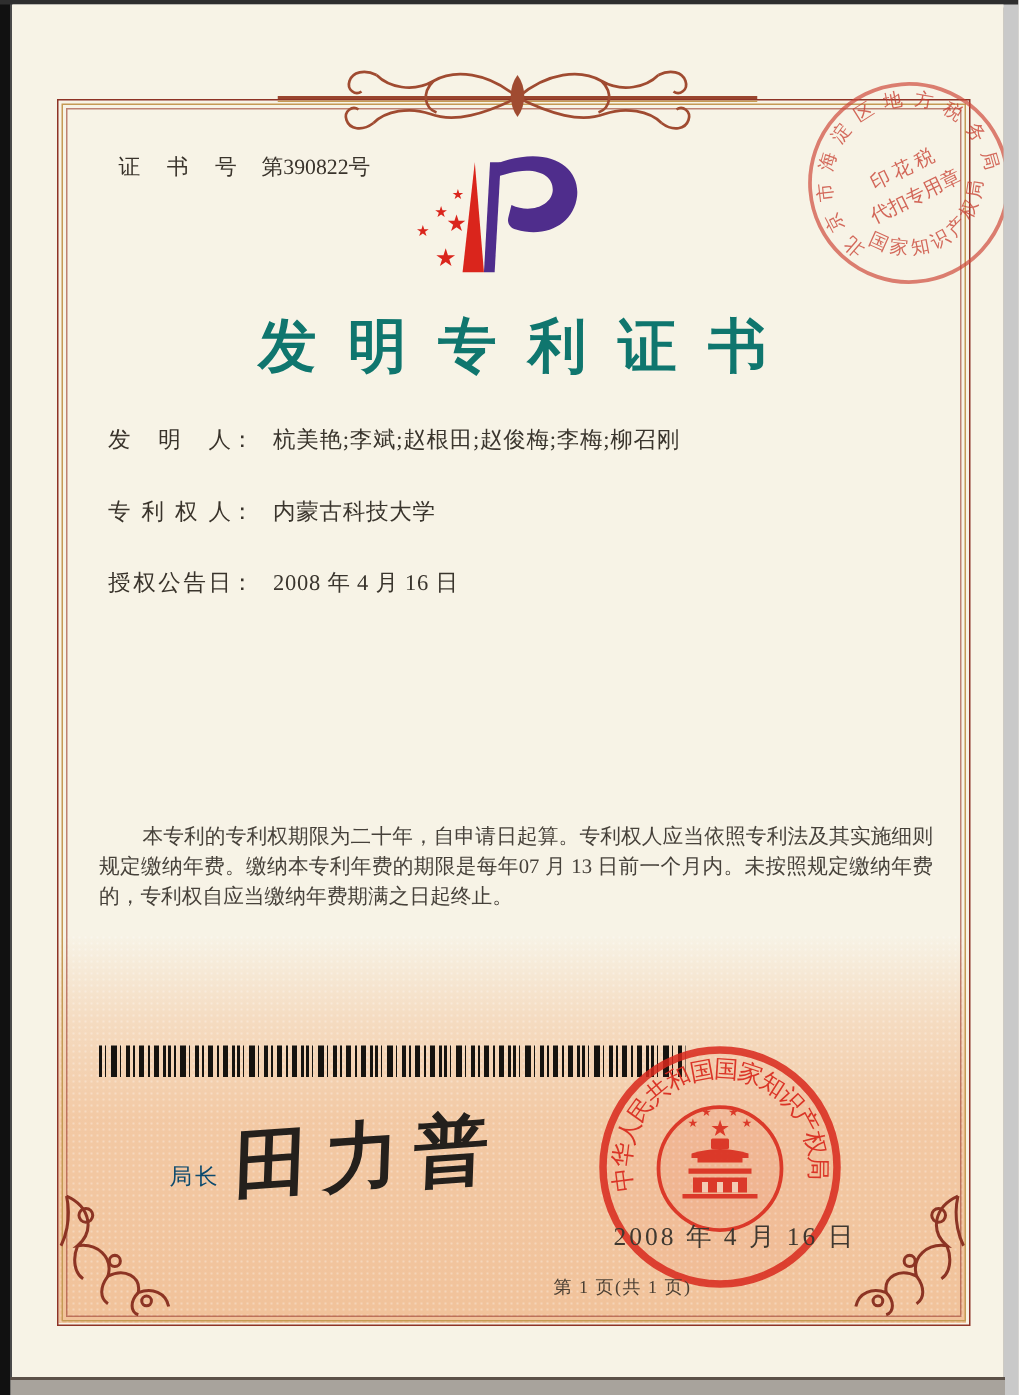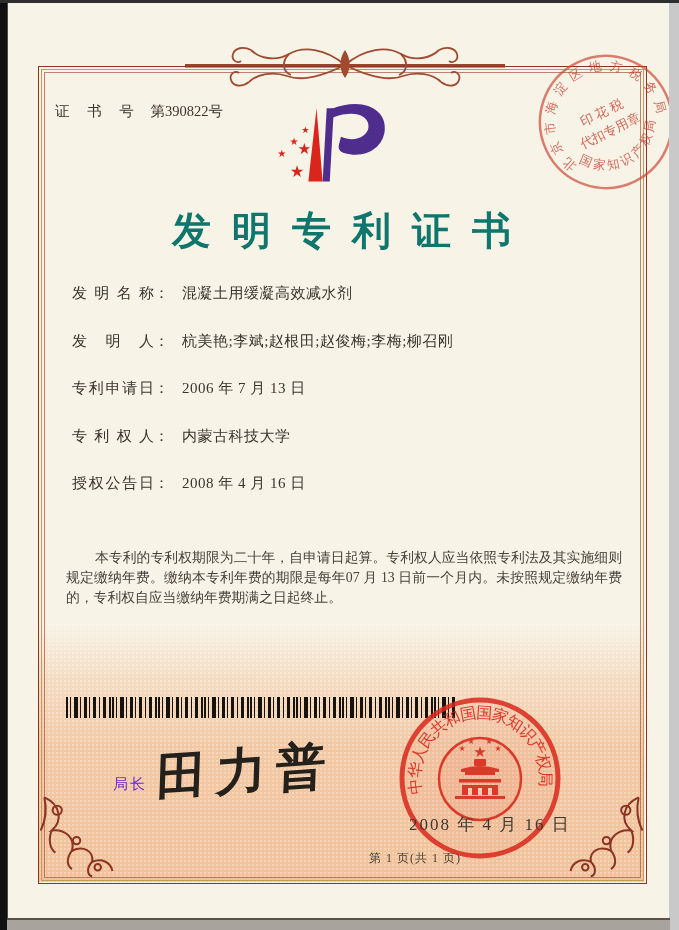--- a/index.html
+++ b/index.html
@@ -8,38 +8,38 @@
   .scan::before{content:"";position:absolute;left:0;top:0;right:0;height:3px;background:#2e2e2e;}
   .scan::after{content:"";position:absolute;left:7px;right:9px;bottom:0;height:12px;background:linear-gradient(#5c5148 0 2px,#a8a39c 2px 100%);}
   .page{position:absolute;left:8px;top:3px;width:661px;height:916px;background:#f7f3e6;overflow:hidden;box-shadow:0 2px 0 rgba(50,45,40,.5);}
   .salmon-zone{position:absolute;left:31px;top:620px;width:605px;height:259px;
      background:linear-gradient(to bottom,rgba(243,201,164,0) 0%,rgba(243,200,162,.55) 22%,rgba(242,197,158,.92) 48%,#f1c29a 100%);}
   .salmon-zone::after{content:"";position:absolute;inset:0;background:radial-gradient(rgba(255,255,255,.3) 0.7px,transparent 0.9px);background-size:4px 4px;}
   .frame{position:absolute;left:30px;top:63px;width:607px;height:816px;border:1px solid #8e3326;}
   .frame .inner{position:absolute;inset:2px;border:1px solid #c59a54;}
   .frame .inner2{position:absolute;inset:5px;border:1px solid #a04434;opacity:.65;}
   .cert-no{position:absolute;left:47px;top:99px;font-size:14.5px;color:#3a342c;}
-  .cert-no .lbl{letter-spacing:7px;margin-right:6px;}
+  .cert-no .lbl{letter-spacing:7px;margin-right:6px;margin-left:24px;}
   .logo{position:absolute;left:258px;top:93px;width:154px;height:112px;}
   .title{position:absolute;left:30px;top:201px;width:607px;text-align:center;font-size:39px;font-weight:bold;color:#0f766e;letter-spacing:21px;text-indent:21px;}
   .fields{position:absolute;left:64px;top:281px;width:540px;}
   .field-row{height:47.5px;font-size:15px;color:#39332b;}
   .field-label{display:inline-block;width:82px;text-align:justify;text-align-last:justify;vertical-align:top;}
   .field-colon{margin-right:13px;}
   .field-value{color:#3a352d;letter-spacing:.5px;}
   .body-text{position:absolute;left:58px;top:545px;width:556px;font-size:13.8px;line-height:19.9px;color:#46413a;text-align:justify;}
   .body-text p{margin:0;text-indent:2.1em;}
   .barcode{position:absolute;left:58px;top:694px;width:391px;height:21px;
     background:repeating-linear-gradient(90deg,
       #16130f 0 2px,transparent 2px 4px,#16130f 4px 5px,transparent 5px 8px,
       #16130f 8px 12px,transparent 12px 14px,#16130f 14px 15px,transparent 15px 18px,
       #16130f 18px 21px,transparent 21px 23px,#16130f 23px 24px,transparent 24px 27px,
       #16130f 27px 30px,transparent 30px 33px,#16130f 33px 34px,transparent 34px 37px,
       #16130f 37px 40px,transparent 40px 43px,#16130f 43px 45px,transparent 45px 46px);}
-  .sig-label{position:absolute;left:105px;top:772px;font-size:15px;color:#6d28d9;letter-spacing:2px;}
+  .sig-label{position:absolute;left:105px;top:772px;font-size:15px;color:#0c4a6e;letter-spacing:2px;}
   .sig-name{position:absolute;left:148px;top:735px;font-size:50px;font-weight:600;color:#24201c;letter-spacing:10px;transform:rotate(-4deg) skewX(-6deg);}
   .seal{position:absolute;left:387px;top:690px;width:170px;height:170px;}
   .seal-date{position:absolute;left:401px;top:810px;font-size:17px;color:#3e3830;letter-spacing:2px;}
   .footer{position:absolute;left:30px;top:847px;width:672px;text-align:center;font-size:12px;color:#4a3f33;letter-spacing:1px;margin-left:41px;}
   .ornament-top{position:absolute;left:177px;top:39px;width:320px;height:56px;}
   .corner-br{position:absolute;left:546px;top:786px;width:92px;height:94px;}
   .corner-bl{position:absolute;left:29px;top:786px;width:92px;height:94px;transform:scale(-1,1);}
   .tax-stamp{position:absolute;left:518px;top:39px;width:160px;height:160px;transform:rotate(-26deg);opacity:.85;}
 </style>
 </head>
@@ -109,27 +109,21 @@
         <text x="15" y="60" font-size="10">★</text>
         <text x="37" y="57" font-size="15">★</text>
         <text x="30" y="80" font-size="16">★</text>
       </g>
     </svg>
 
     <div class="title">发明专利证书</div>
 
     <div class="fields">
       <div class="field-row">
-        <span class="field-label">发明名称</span><span class="field-colon">：</span><span class="field-value">混凝土用缓凝高效减水剂</span>
-      </div>
-      <div class="field-row">
         <span class="field-label">发明人</span><span class="field-colon">：</span><span class="field-value">杭美艳;李斌;赵根田;赵俊梅;李梅;柳召刚</span>
-      </div>
-      <div class="field-row">
-        <span class="field-label">专利申请日</span><span class="field-colon">：</span><span class="field-value">2006 年 7 月 13 日</span>
       </div>
       <div class="field-row">
         <span class="field-label">专利权人</span><span class="field-colon">：</span><span class="field-value">内蒙古科技大学</span>
       </div>
       <div class="field-row">
         <span class="field-label">授权公告日</span><span class="field-colon">：</span><span class="field-value">2008 年 4 月 16 日</span>
       </div>
     </div>
 
     <div class="body-text">

